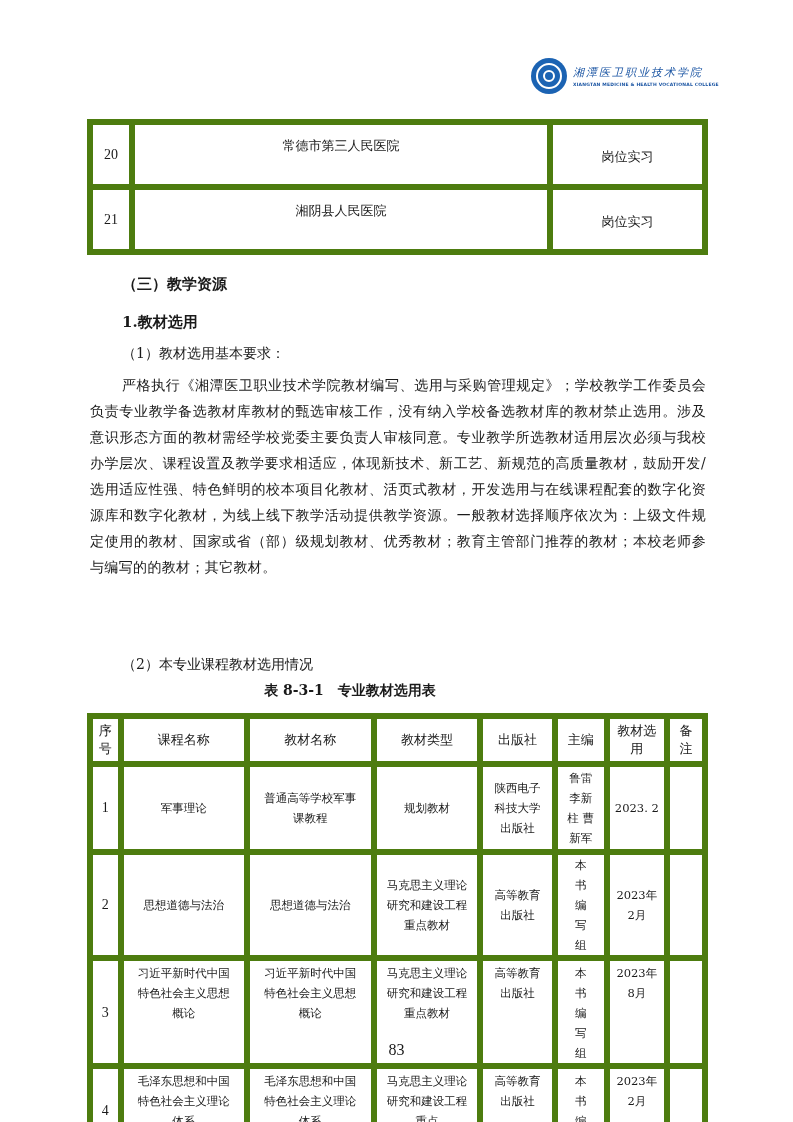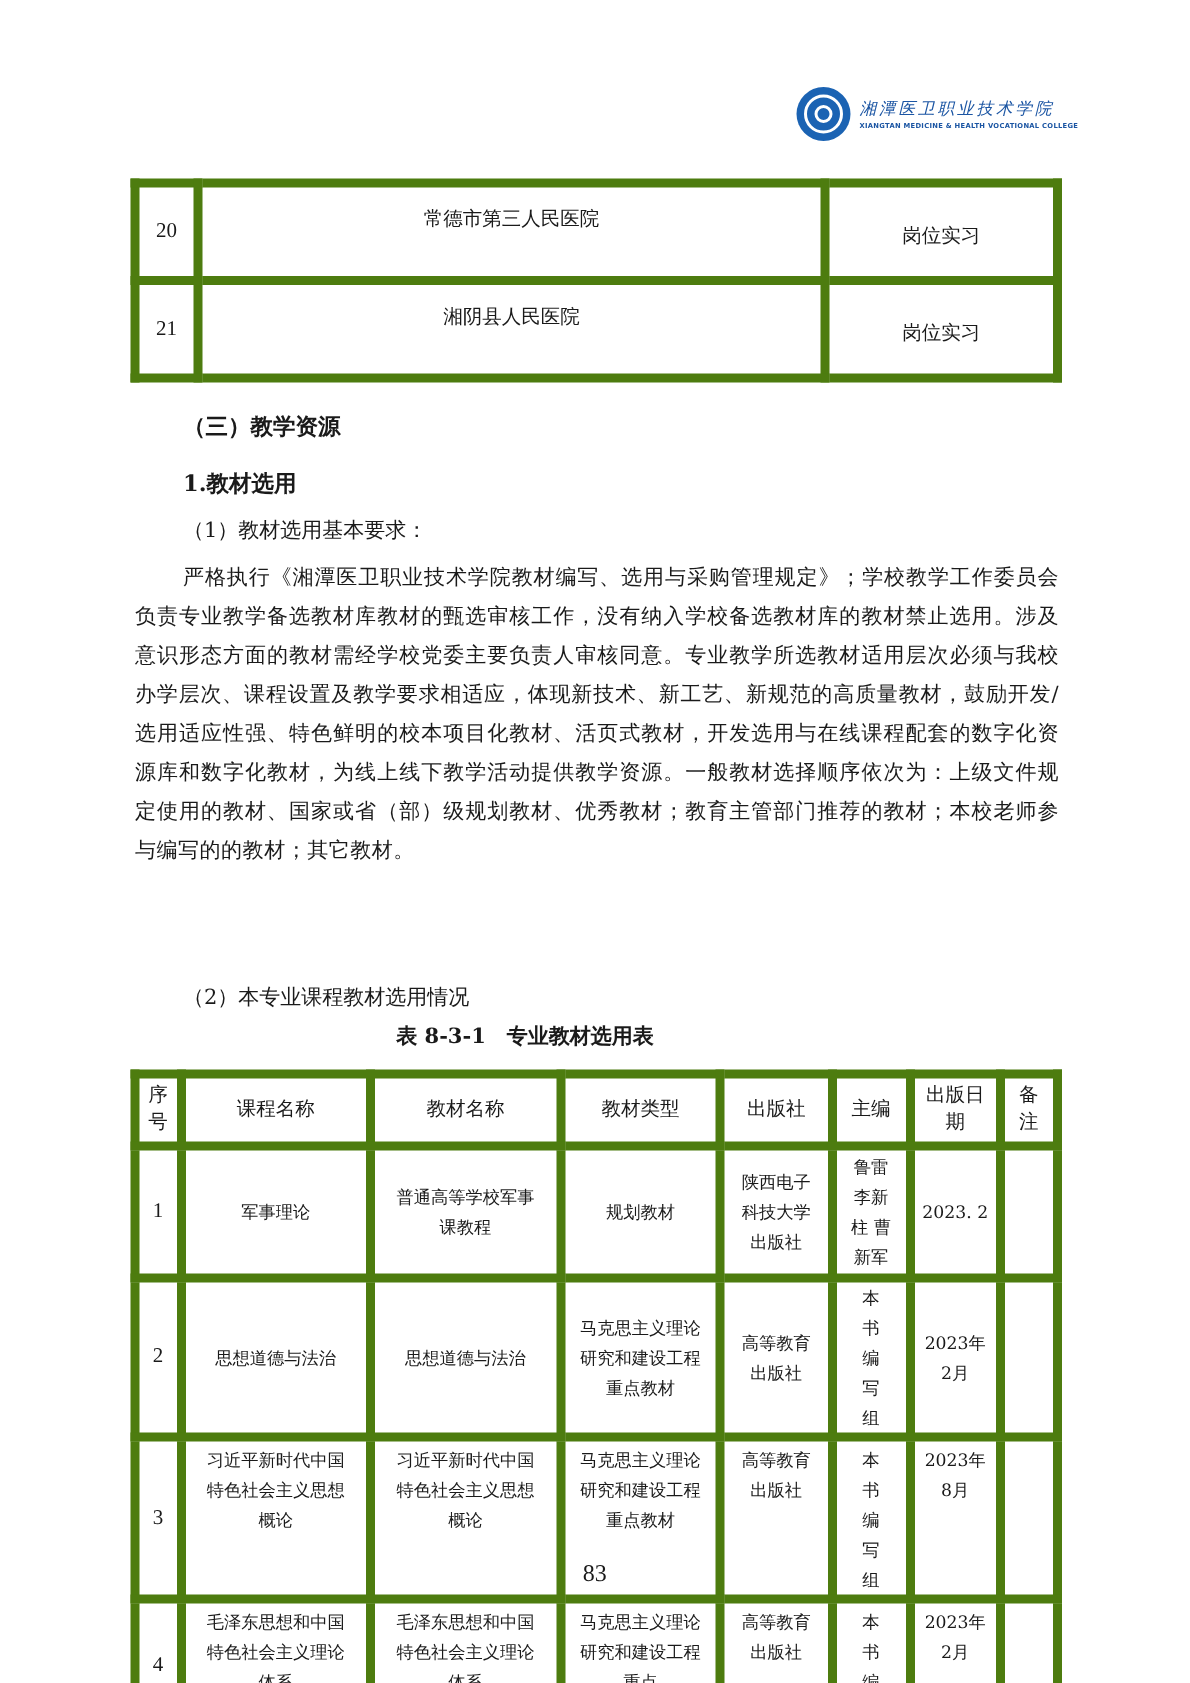--- a/index.html
+++ b/index.html
@@ -95,21 +95,21 @@
 
 <table id="t2">
   <tbody>
       <tr>
     <th class="c1"><span class="w20">序号</span></th>
     <th class="c2">课程名称</th>
     <th class="c3">教材名称</th>
     <th class="c4">教材类型</th>
     <th class="c5">出版社</th>
     <th class="c6">主编</th>
-    <th class="c7"><span class="w42">出版日期</span></th>
+    <th class="c7"><span class="w42">教材选用</span></th>
     <th class="c8"><span class="w20">备注</span></th>
   </tr>
   <tr class="r1">
     <td class="idx">1</td>
     <td>军事理论</td>
     <td><span class="narrow">普通高等学校军事课教程</span></td>
     <td>规划教材</td>
     <td><span class="w56">陕西电子科技大学出版社</span></td>
     <td><span class="w30">鲁雷 李新柱 曹新军</span></td>
     <td>2023. 2</td>

